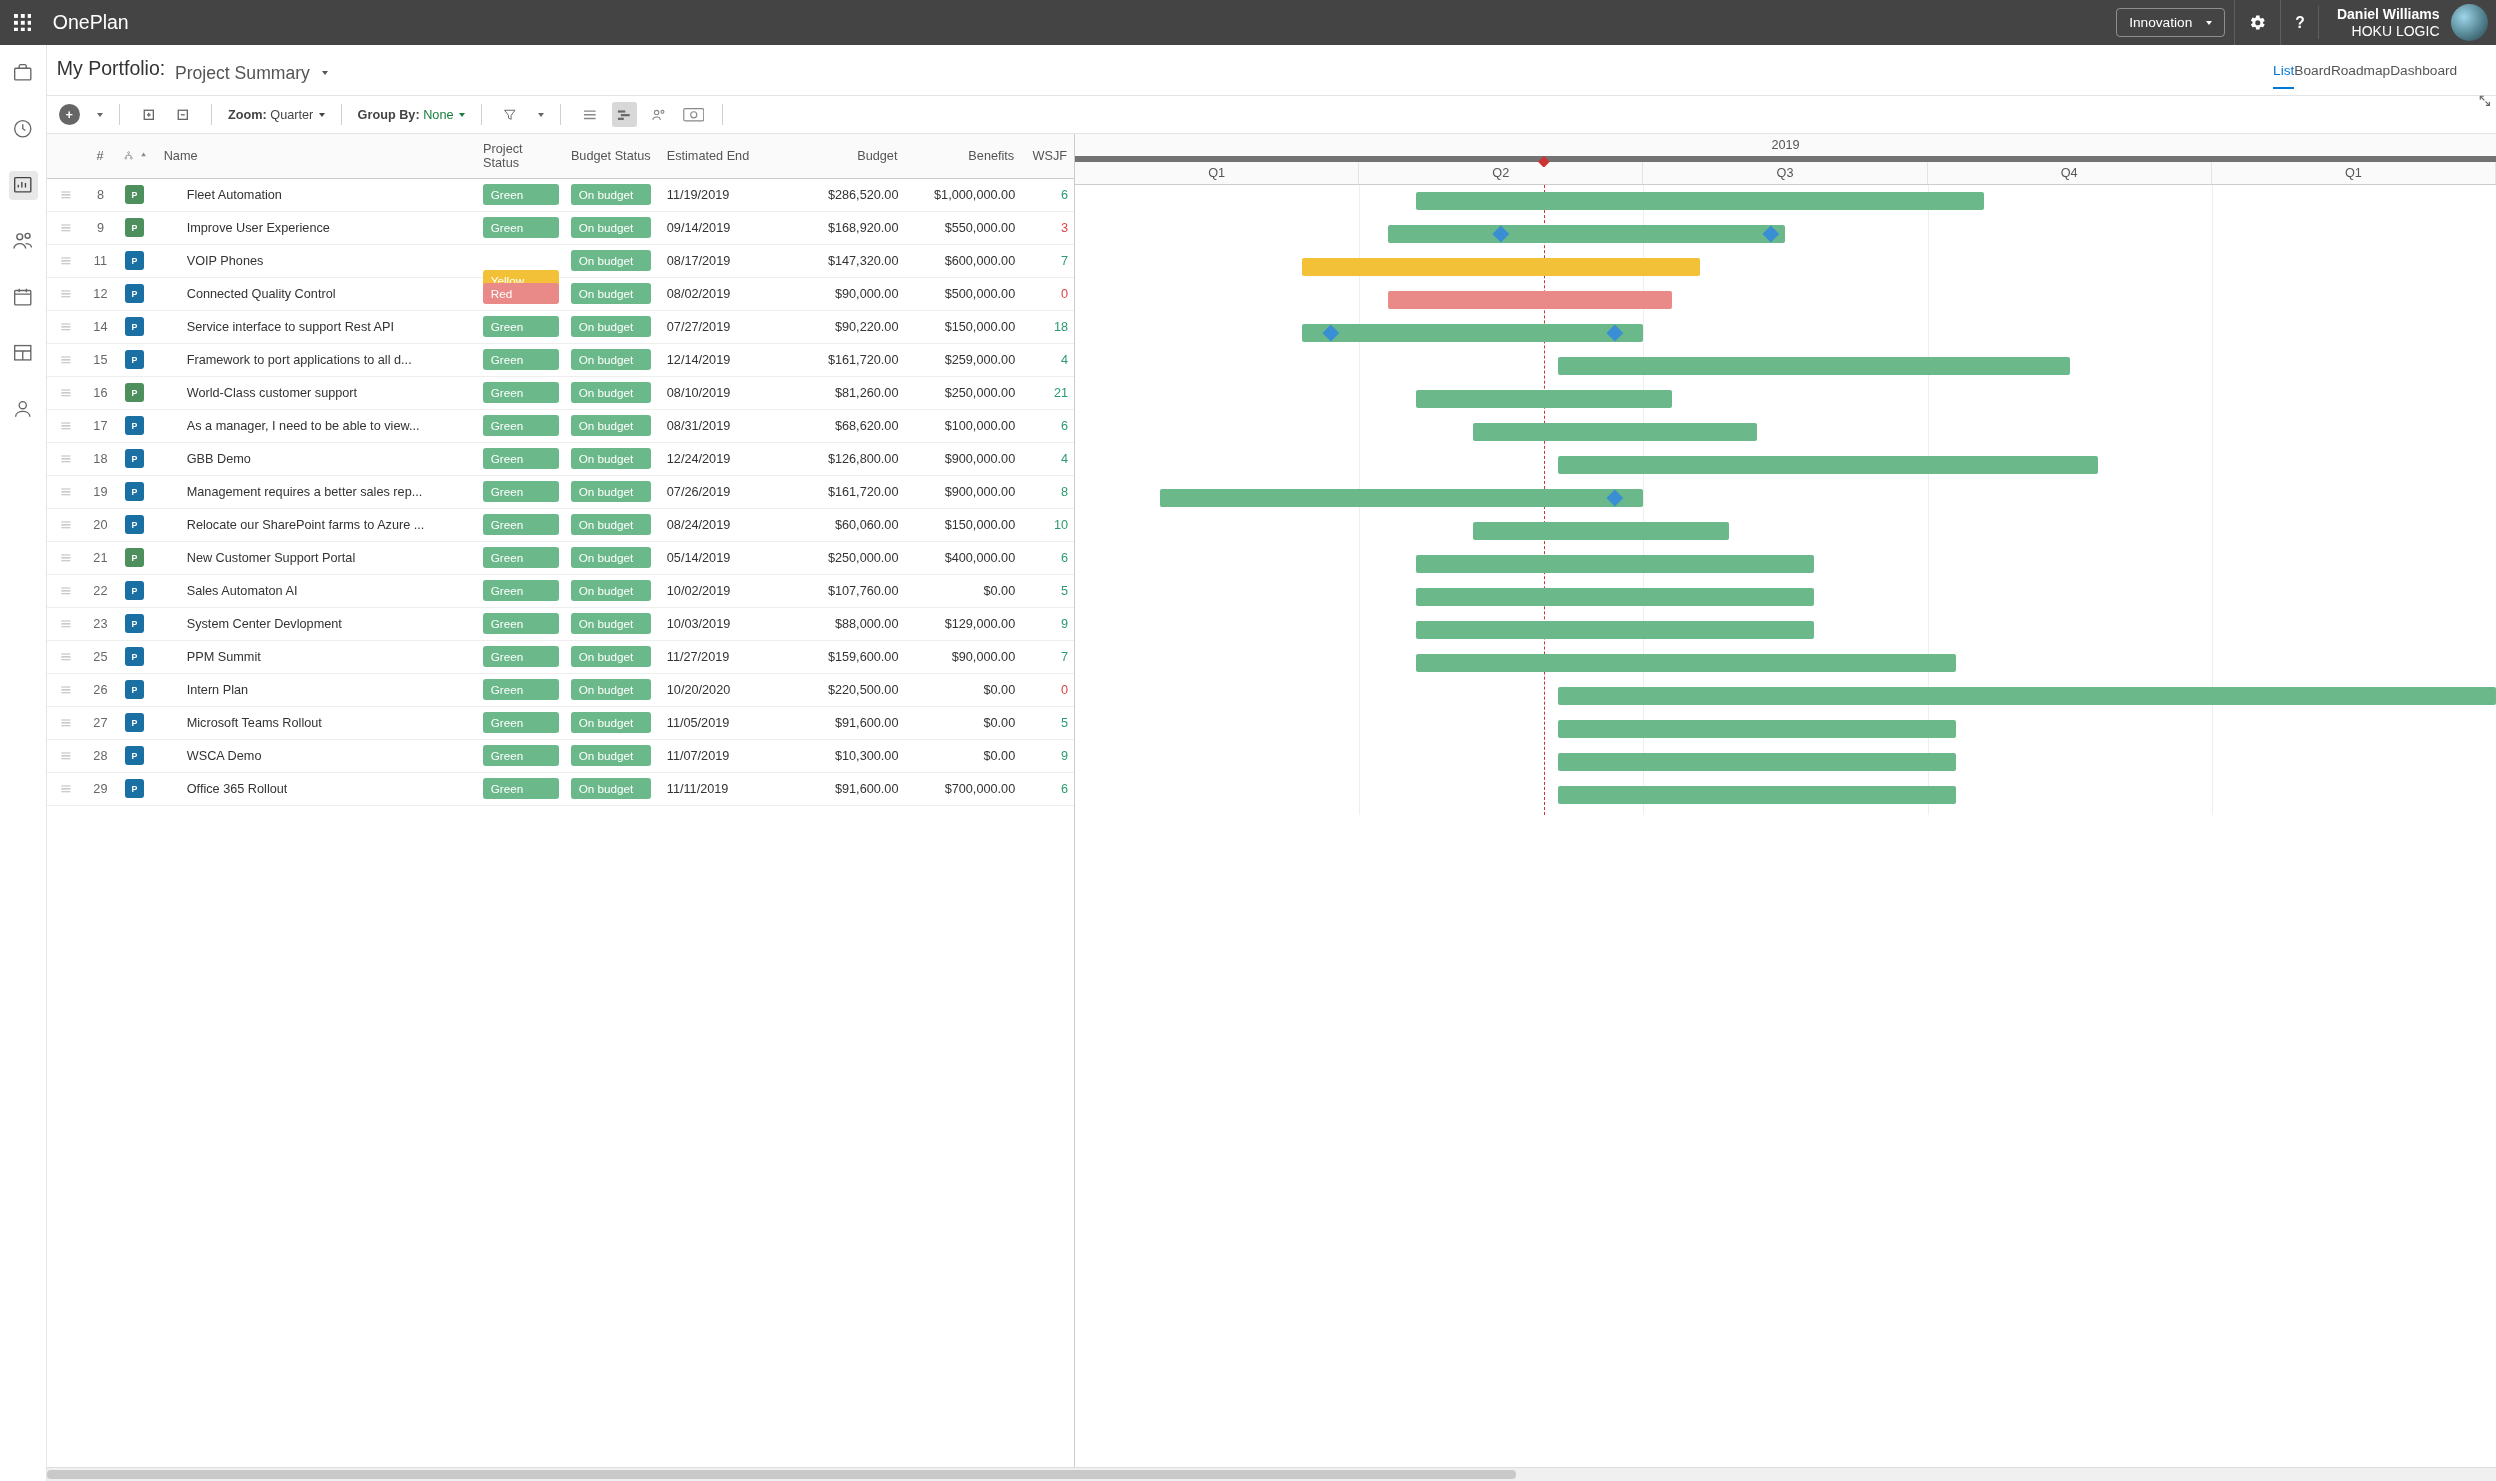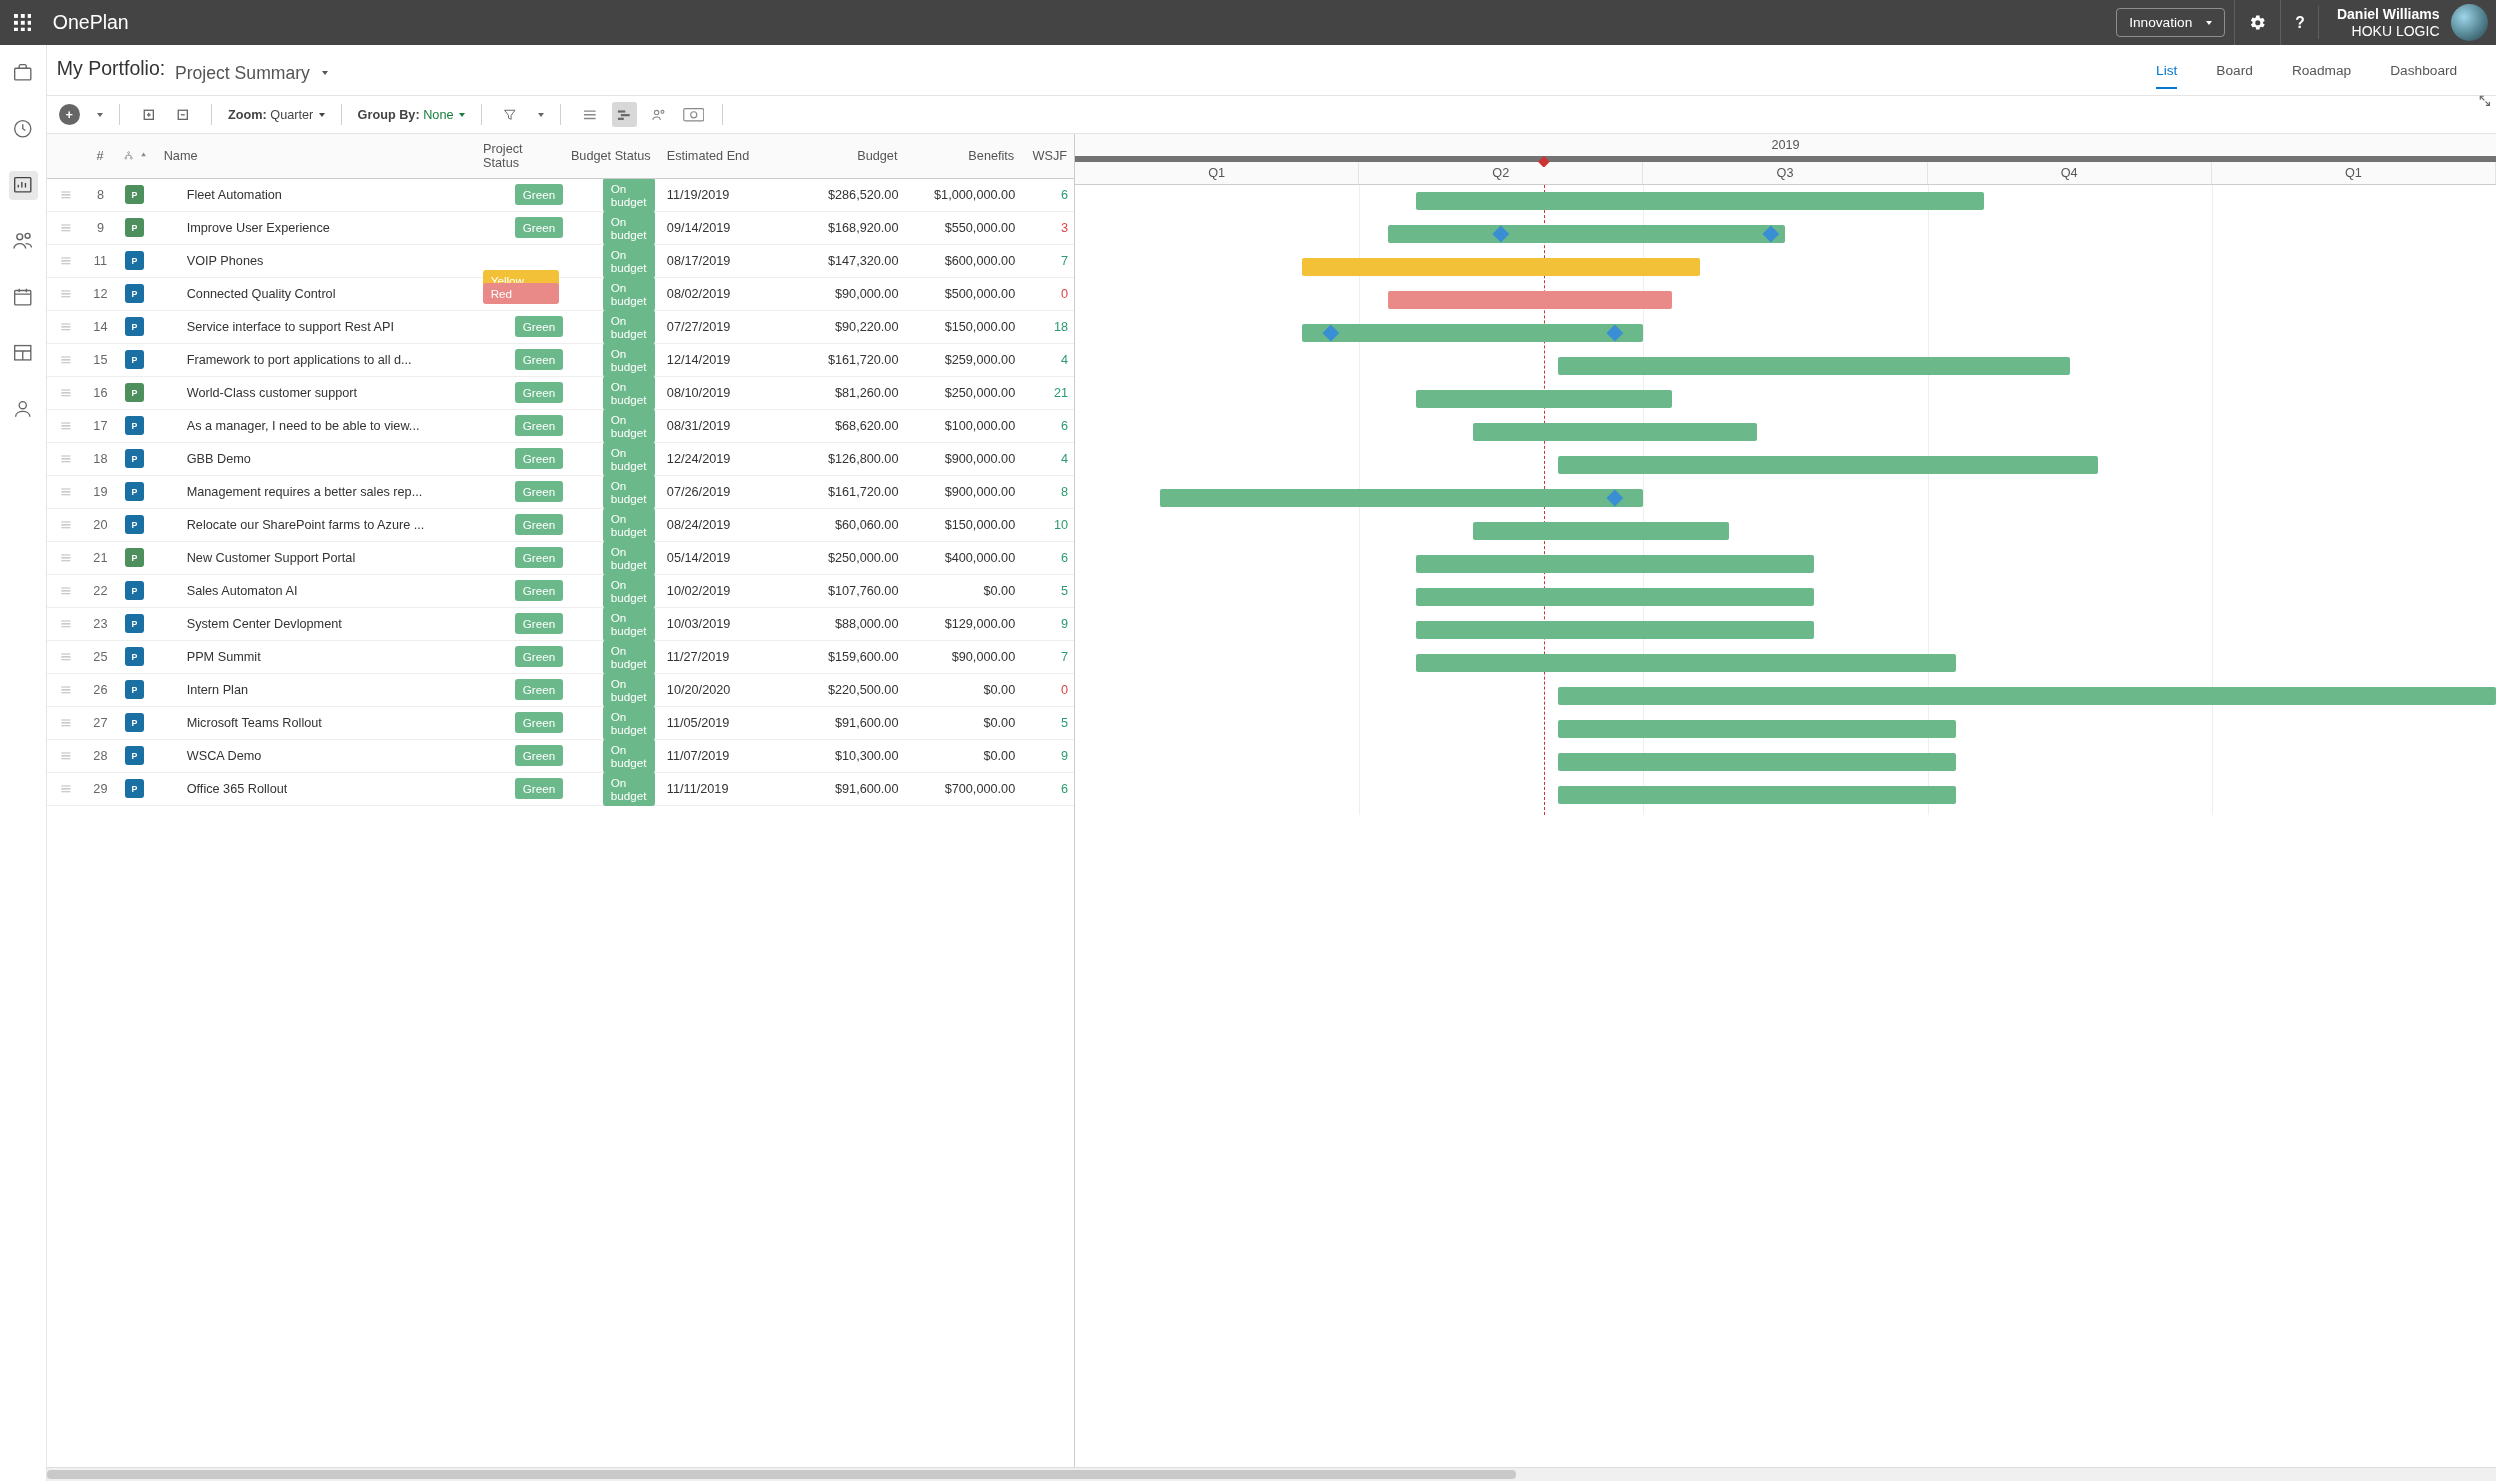--- a/index.html
+++ b/index.html
@@ -25,21 +25,21 @@
   .body { position:absolute; top:45px; bottom:0; left:0; right:0; display:flex;}
   .left-rail { width:47px; background:#fff; border-right:1px solid #e4e4e4; display:flex; flex-direction:column; align-items:center; padding-top:13.7px; gap:27px;}
   .left-rail .ri { width:29px; height:29px; display:flex; align-items:center; justify-content:center; color:#606060; cursor:pointer; border-radius:3.9px;}
   .left-rail .ri.active { background:#e8e8e8;}
 
   .main { flex:1; display:flex; flex-direction:column; overflow:hidden;}
 
   .page-head { display:flex; padding:11.7px 9.8px 5.9px 9.8px; border-bottom:1px solid #e4e4e4;}
   .page-title { font-size:19.5px; font-weight:400;}
   .page-sub   { font-size:17.6px; color:#555; margin-left:9.8px; display:flex; align-items:center; gap:5.9px; cursor:pointer;}
-  .tabs { margin-left:auto; display:flex; gap:39px; font-size:13.7px; padding-right:29px;}
+  .tabs { margin-left:auto; display:flex; font-size:13.7px; padding-right:29px;}
   .tabs .tab { padding:5.9px 0 9.8px; color:#555; cursor:pointer; border-bottom:2px solid transparent;}
   .tabs .tab.active { color:var(--link); border-bottom:2px solid var(--link);}
   .fullscreen-icon{ position:absolute; right:3.9px; top:49px; width:13.7px; height:13.7px; color:#666; cursor:pointer;}
 
   
   .toolbar { display:flex; align-items:center; gap:9.8px; padding:5.9px 9.8px; border-bottom:1px solid #e4e4e4; background:#fff;}
   .tbtn { display:flex; align-items:center; justify-content:center; width:25px; height:25px; color:#555; cursor:pointer; border-radius:2.9px;}
   .tsep { width:1px; height:21.5px; background:#d0d0d0; margin:0 5.9px;}
   .tlabel { color:#444;}
   .round-add{ width:21.5px;height:21.5px;border-radius:50%;background:#666;color:#fff;display:flex;align-items:center;justify-content:center;font-weight:700;}
@@ -67,21 +67,21 @@
   .grid-body { flex:1; overflow-y:auto; overflow-x:hidden;}
   .row { display:flex; align-items:center; border-bottom:1px solid #eee; height:33px;}
   .rcell{ padding:0 5.9px; font-size:12.7px; color:#333; display:flex; align-items:center; height:100%;}
   .handle{ color:#aaa; cursor:grab; justify-content:center;}
   .num{ color:#666; justify-content:center;}
   .picon{ width:19.5px; height:19.5px; border-radius:2.9px; display:flex; align-items:center; justify-content:center; font-size:8.8px; font-weight:700; color:#fff; margin-left:2px;}
   .picon.green{ background:#4e8f5e;}
   .picon.blue { background:#1a6fa3;}
   .name-text{ white-space:nowrap; overflow:hidden; text-overflow:ellipsis; padding-left:25px;}
   .badge{ width:80px; padding:3.9px 7.8px; border-radius:2.9px; color:#fff; font-size:11.7px;}
-  .badge.g{ background:var(--green);margin-left:32px;}
+  .badge.g{ background:var(--green);}
   .badge.y{ background:var(--yellow); color:#fff;margin-top:40px;}
   .badge.r{ background:var(--red);}
   .money{ text-align:right; justify-content:flex-end; width:100%;}
   .wsjf{ color:#2a9b6e; font-weight:400;}
   .wsjf.warn{ color:#d44;}
 
   .hier-cell{ display:flex; gap:3.9px; align-items:center;}
   .hier-cell svg{width:13.7px;height:13.7px;color:#888;}
 
   

